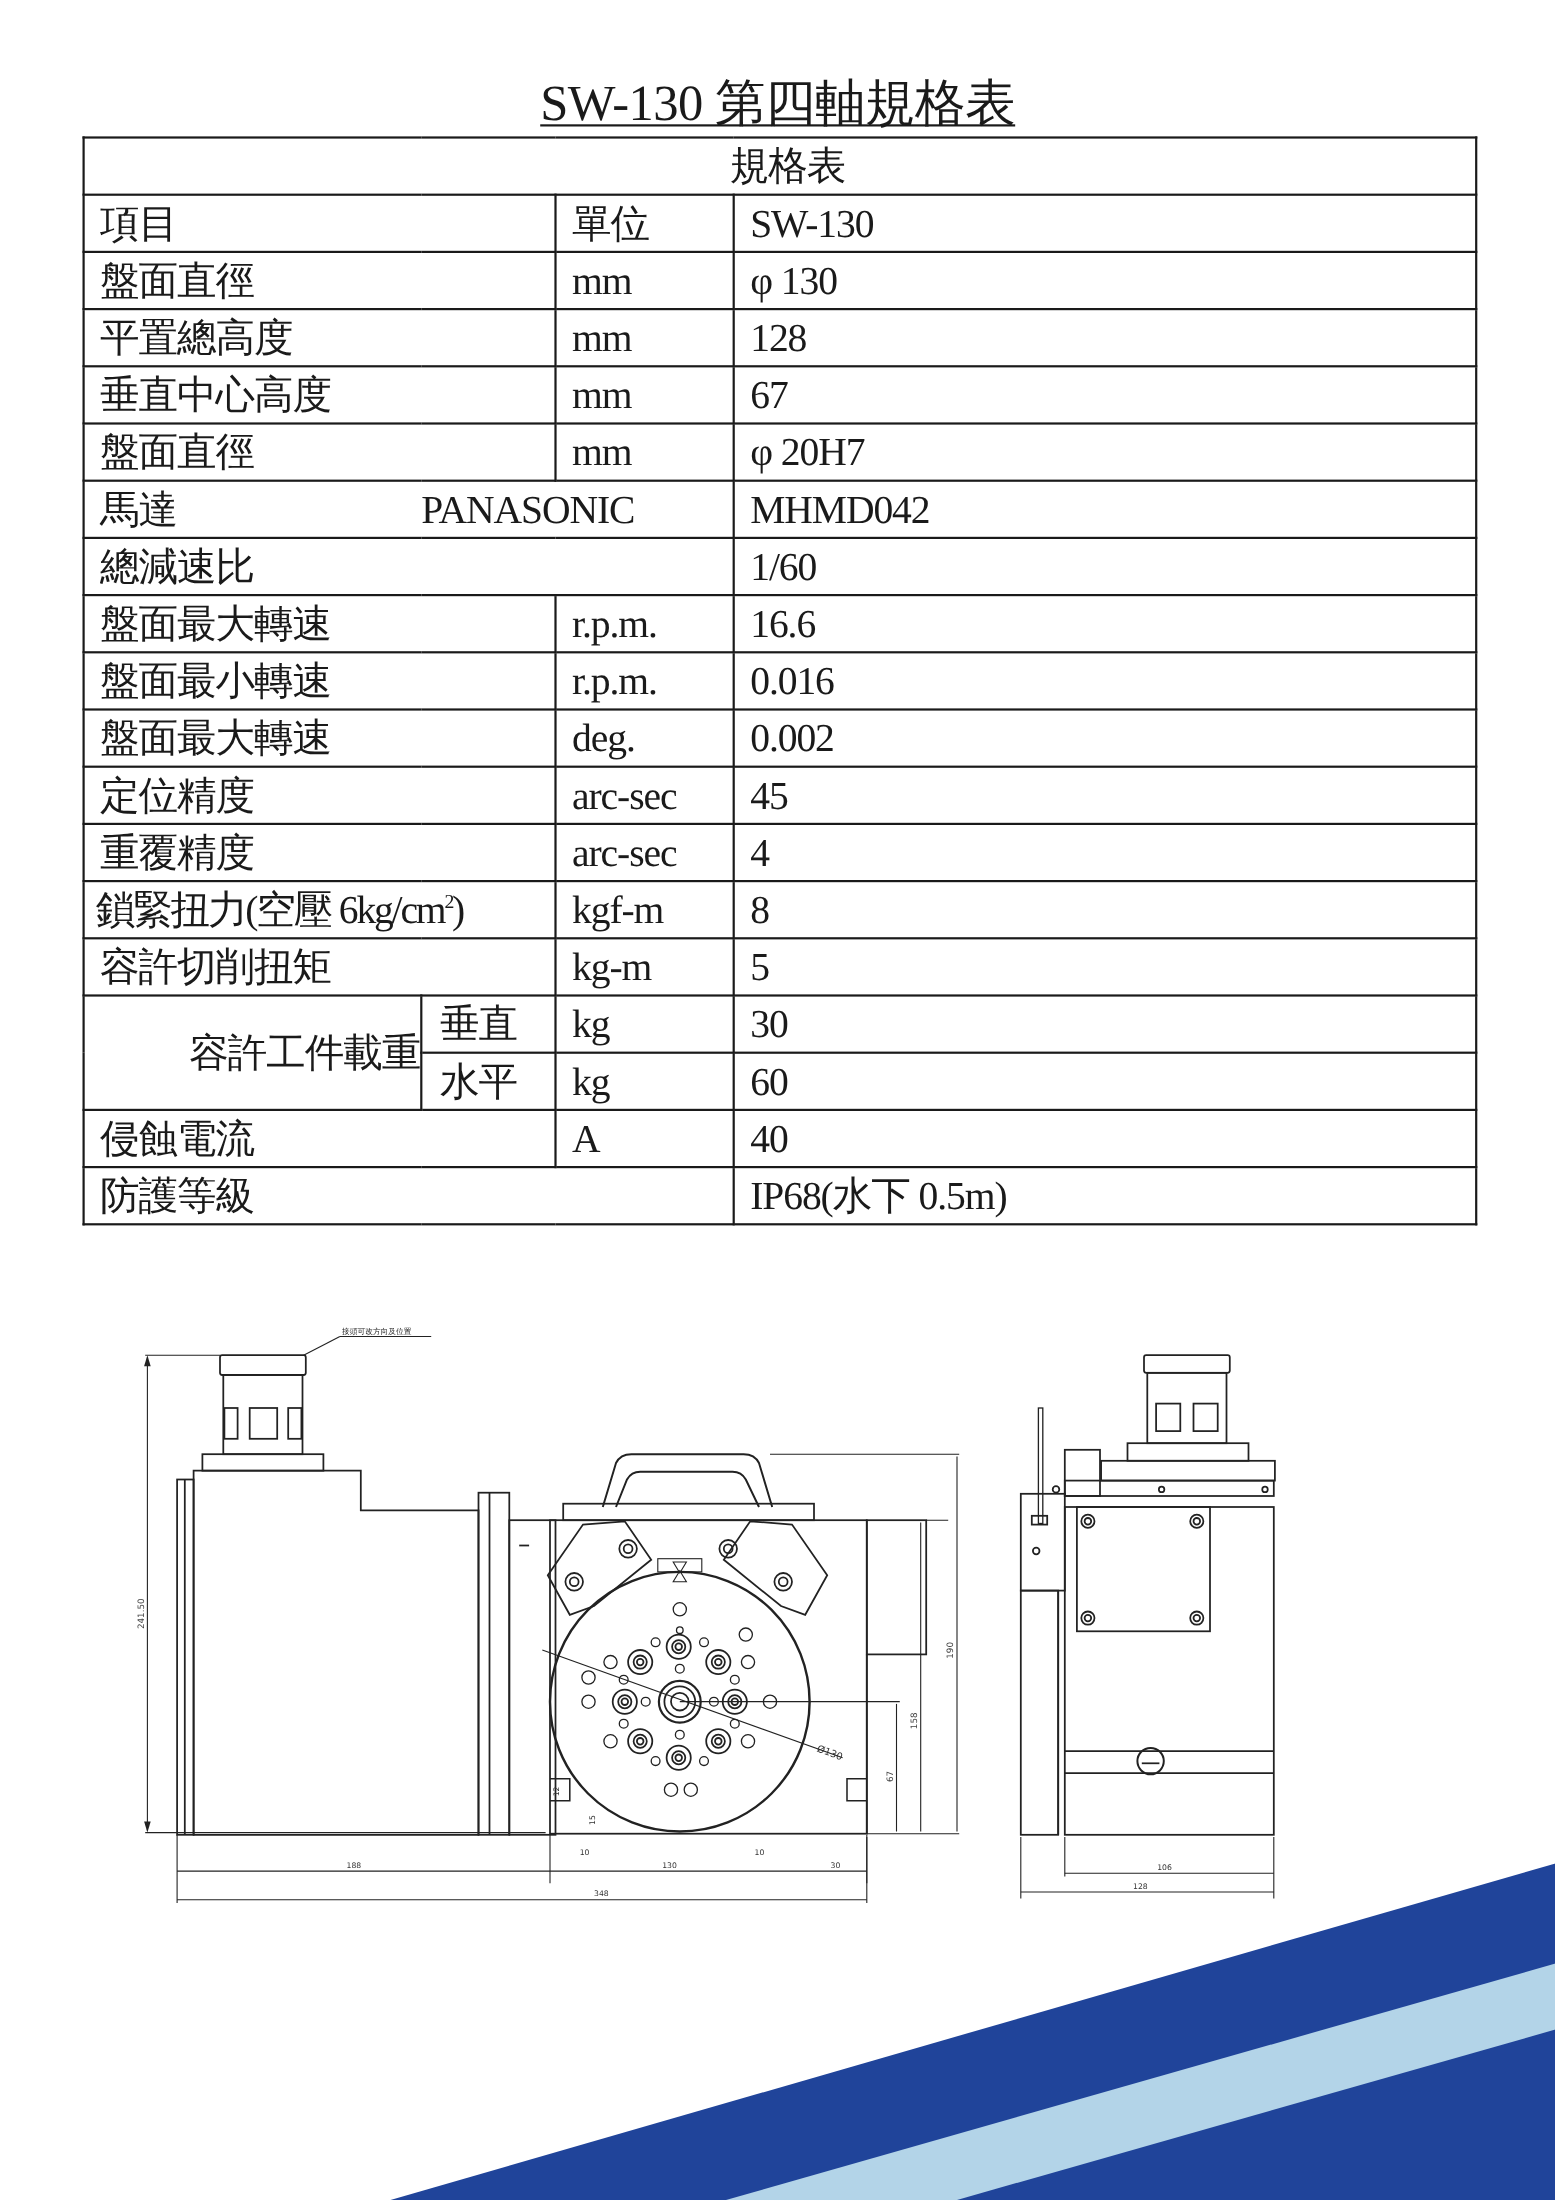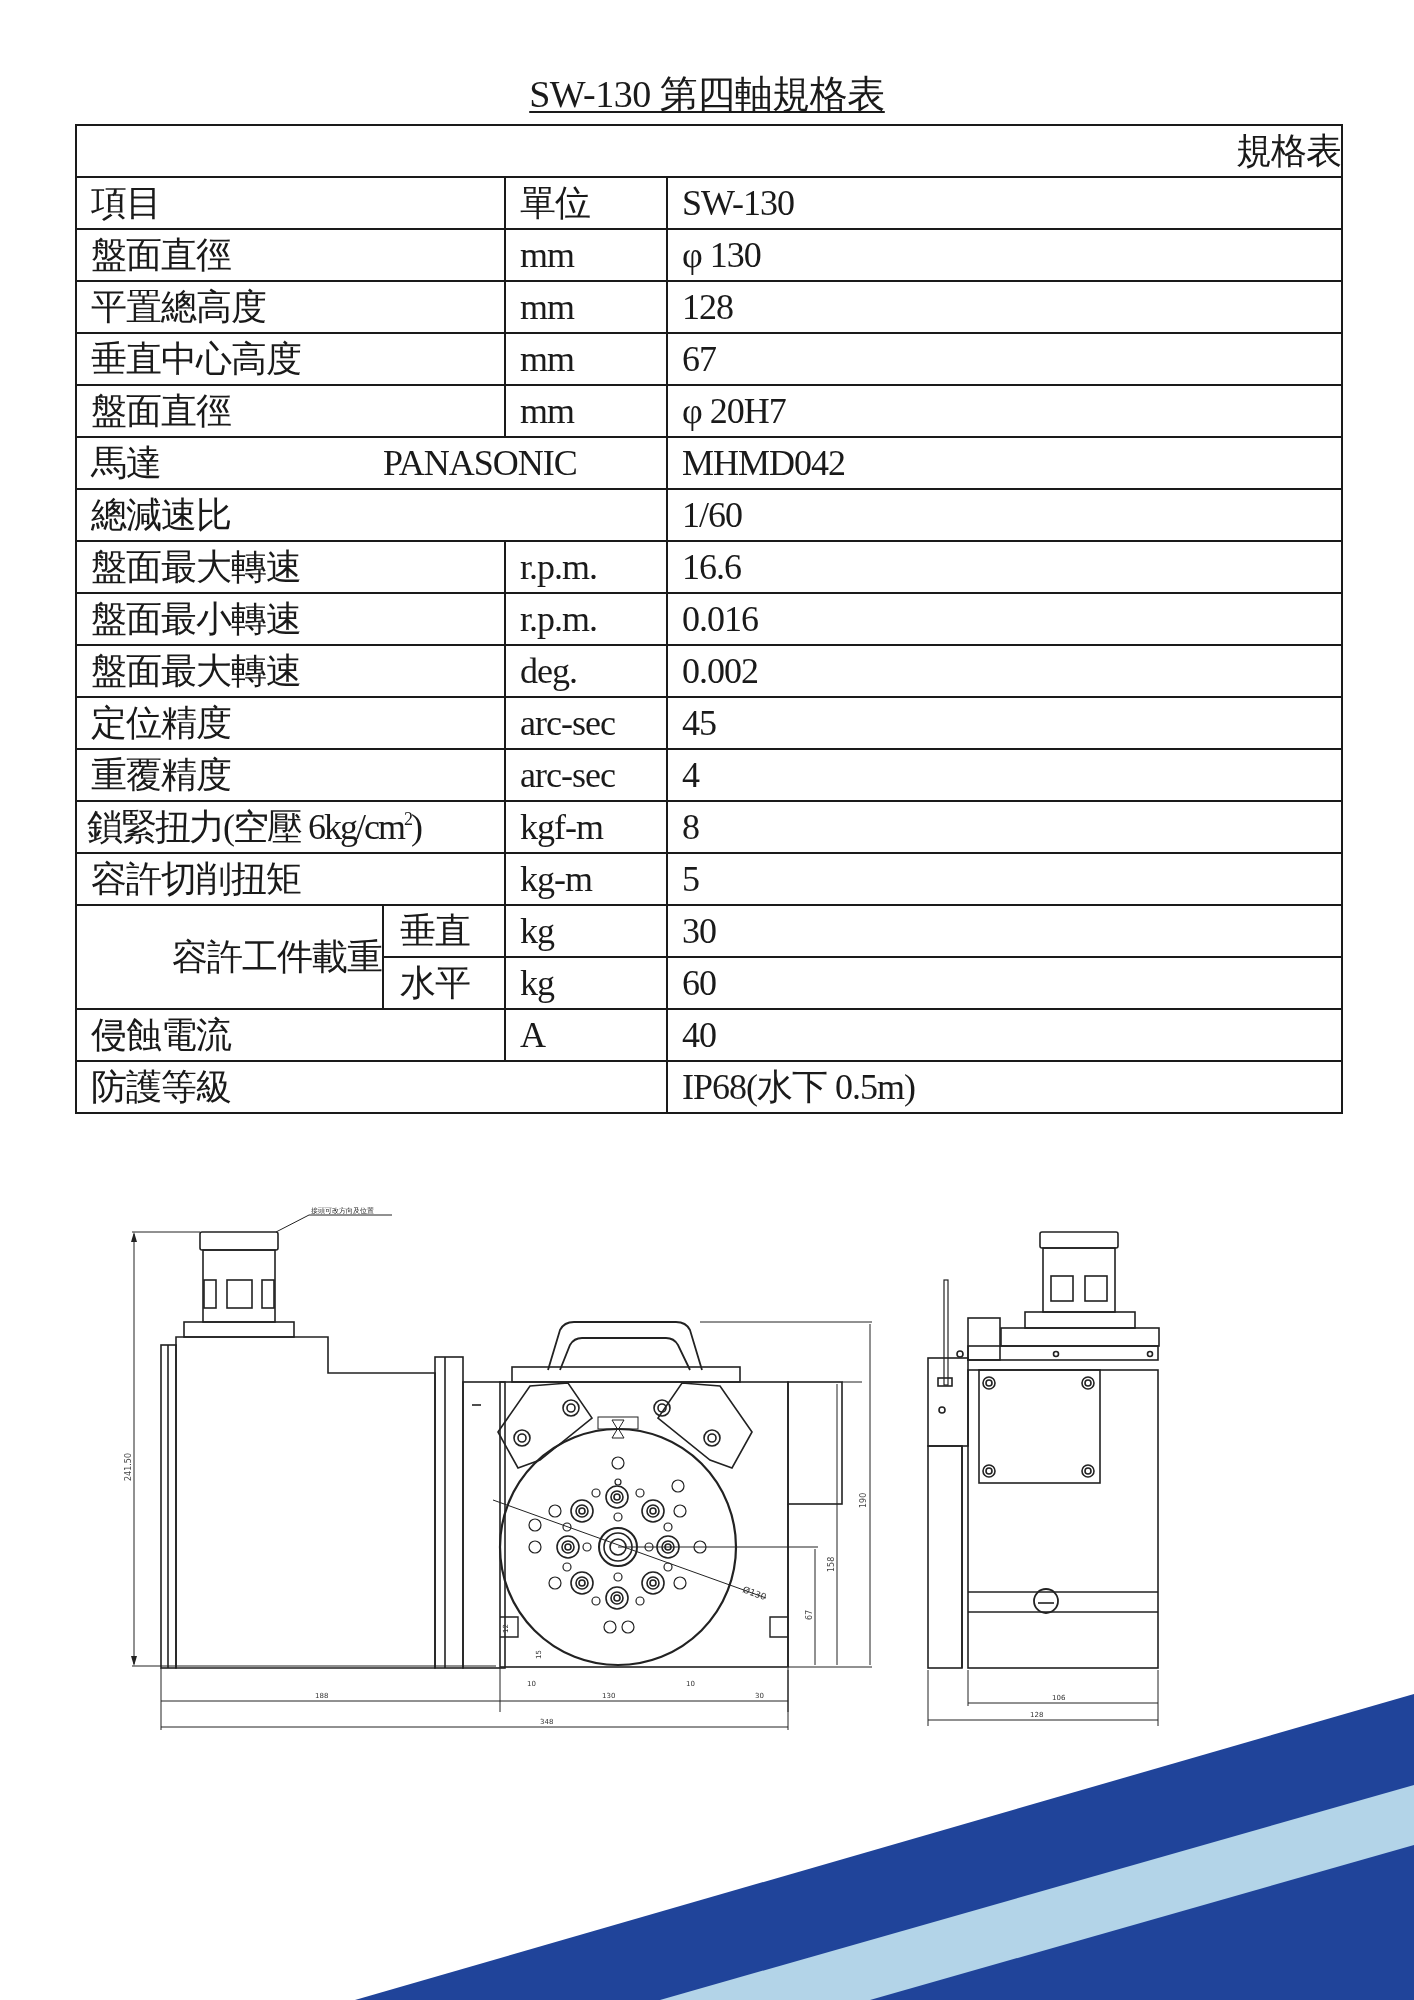--- a/index.html
+++ b/index.html
@@ -1,28 +1,28 @@
 <!DOCTYPE html>
 <html><head>
 <meta charset="utf-8">
 <style>
   html, body { margin: 0; padding: 0; background: #ffffff; }
   body { width: 1414px; height: 2000px; position: relative; overflow: hidden;
          font-family: "Liberation Serif", "DejaVu Serif", serif; color: #1a1a1a; }
 
   .doc-title { position: absolute; left: 0; width: 1414px; top: 72px; text-align: center;
-               font-size: 38px; line-height: 44px; letter-spacing: -0.5px; }
+               font-size: 46px; line-height: 44px; letter-spacing: -0.5px; }
   .doc-title span { text-decoration: underline; text-underline-offset: 4px; text-decoration-thickness: 2px; }
 
   table.spec { position: absolute; left: 75px; top: 124px; width: 1266px;
                border-collapse: collapse; table-layout: fixed; font-size: 36px; }
   table.spec td { border: 2px solid #1a1a1a; height: 50px; padding: 0 0 0 14px;
                   line-height: 50px; white-space: nowrap; overflow: hidden;
                   letter-spacing: -1px; vertical-align: middle; }
-  td.caption { text-align: right; padding: 0; margin-top: 32px; }
+  td.caption { text-align: center; padding: 0; margin-top: 32px; }
   td.right { text-align: left; padding-right: 8px !important; }
   td.center { text-align: right; padding: 0 !important; }
   td.sub { padding-left: 16px !important; }
   sup { font-size: 18px; line-height: 0; vertical-align: 14px; }
 
   .drawing { position: absolute; left: 0; top: 1190px; width: 1414px; height: 560px; }
   .drawing svg { display: block; }
 
   .stripes { position: absolute; left: 0; top: 0; width: 1414px; height: 2000px; pointer-events: none; }
 </style>

